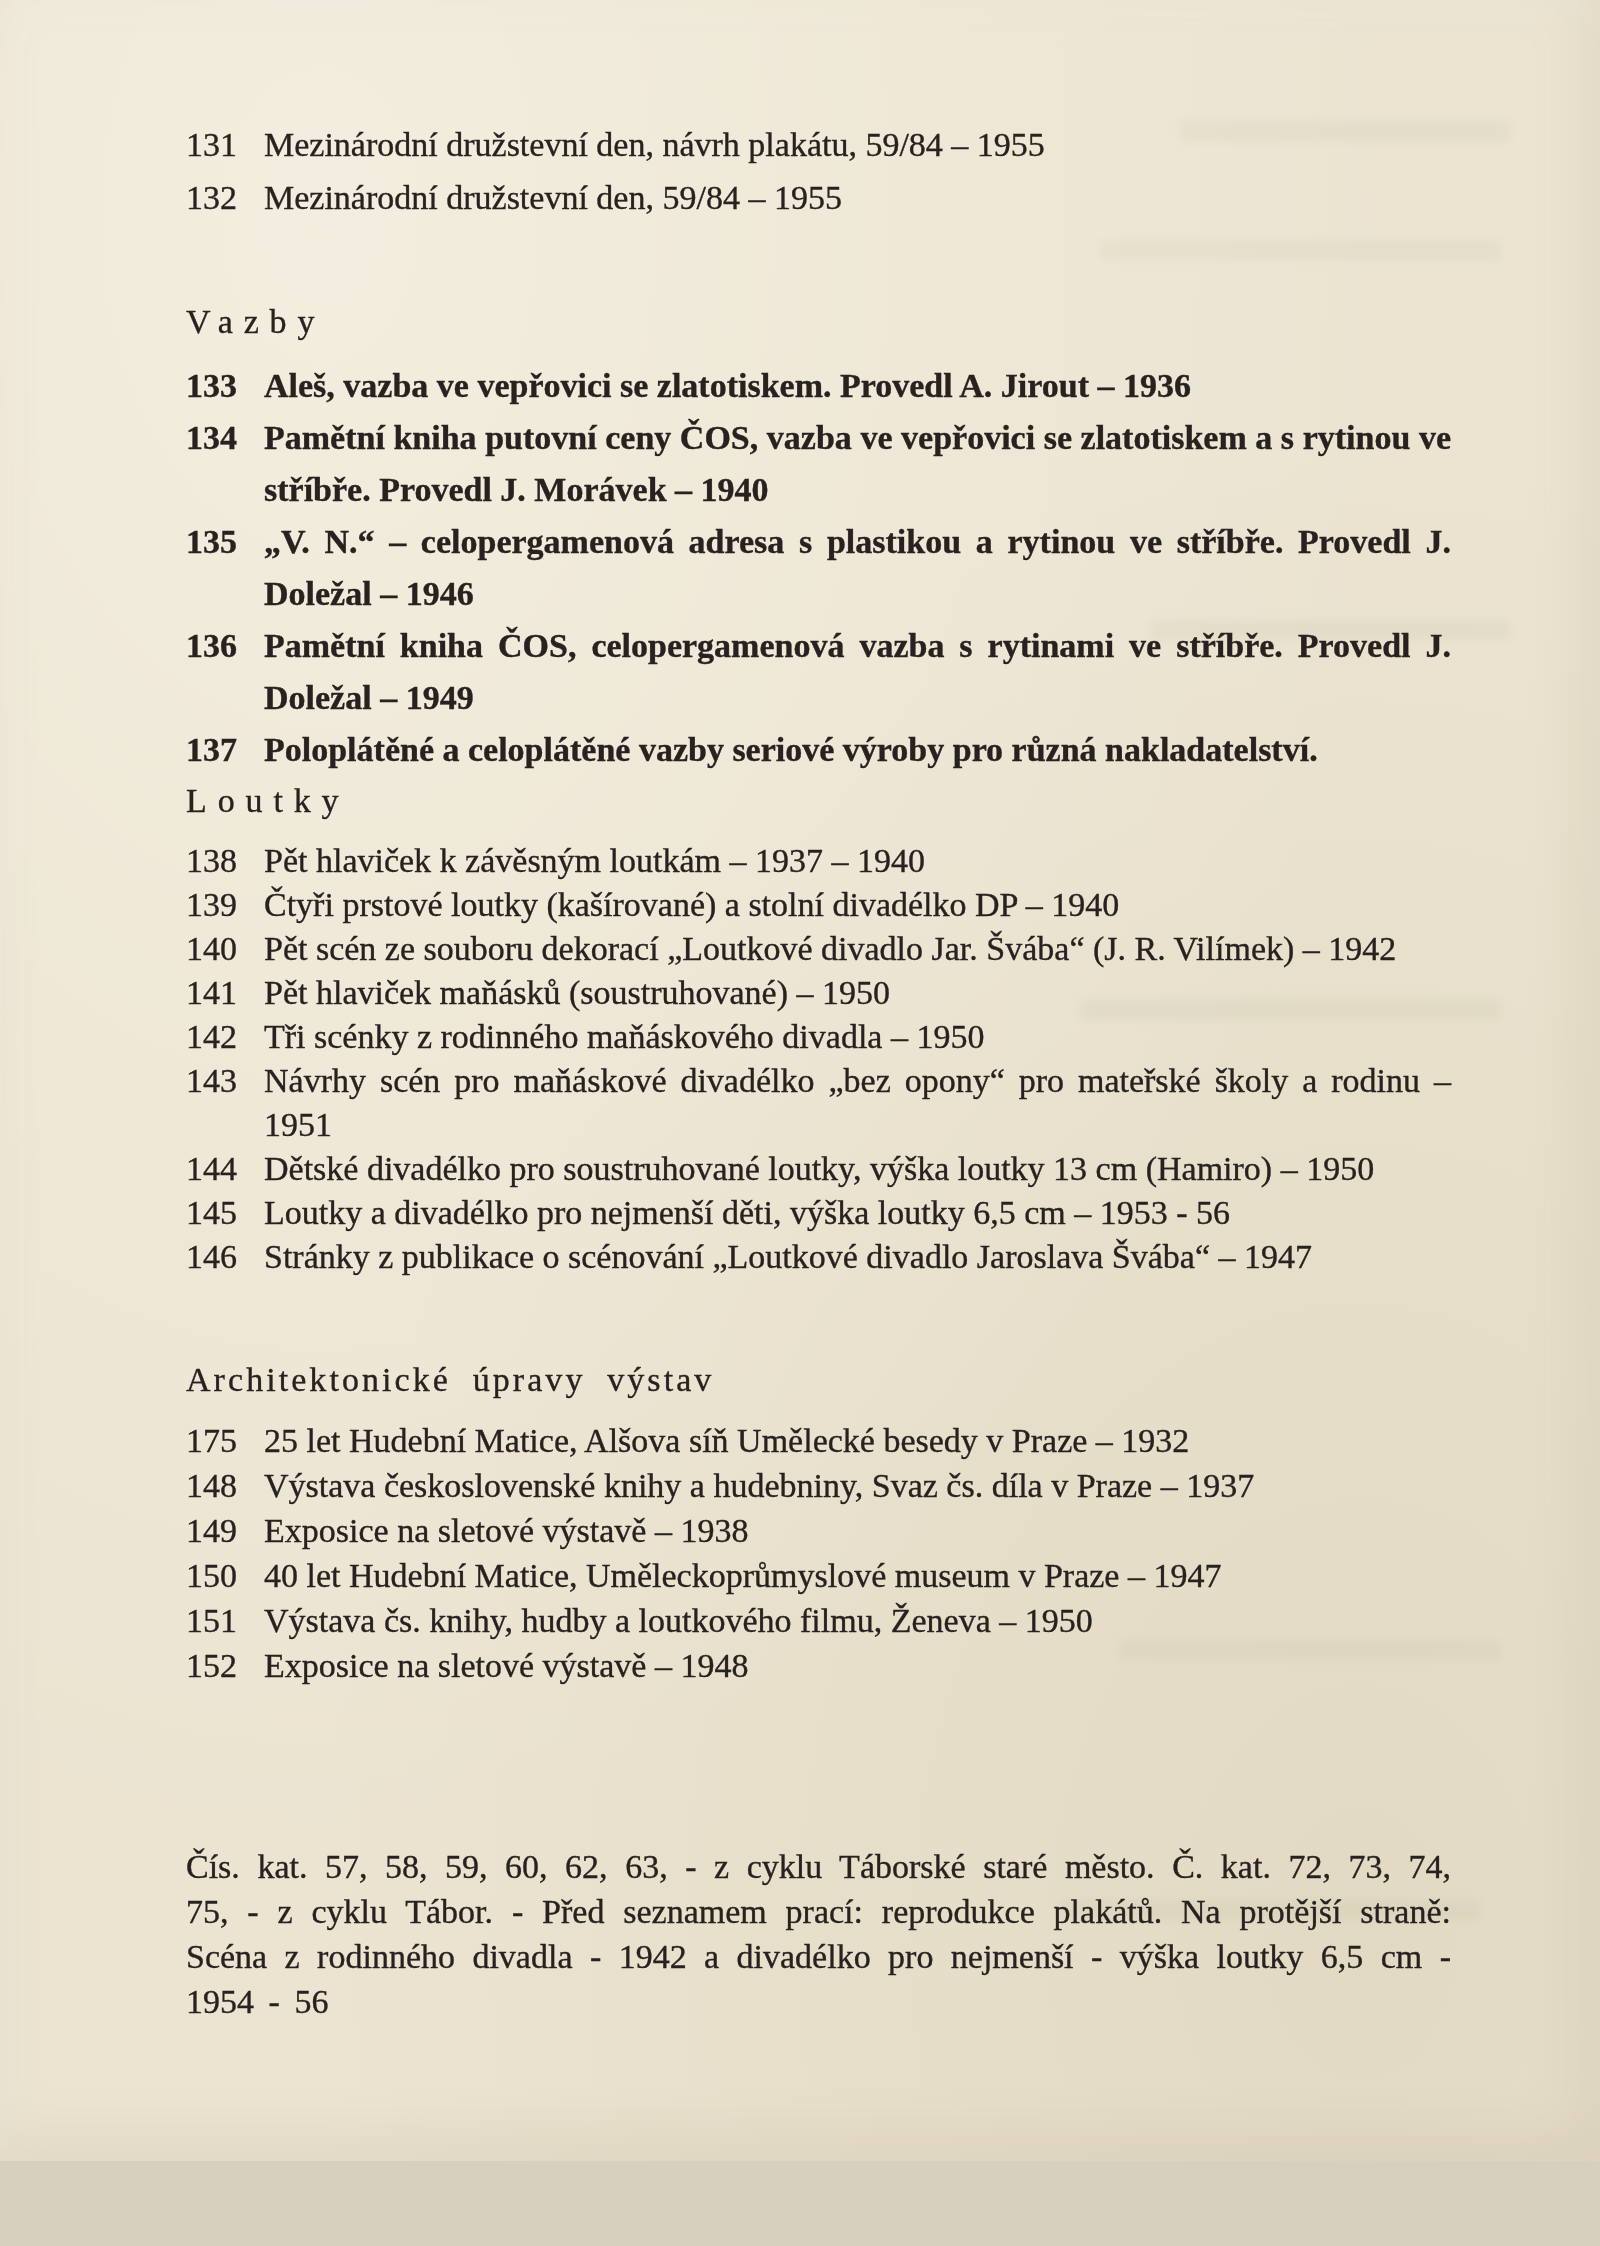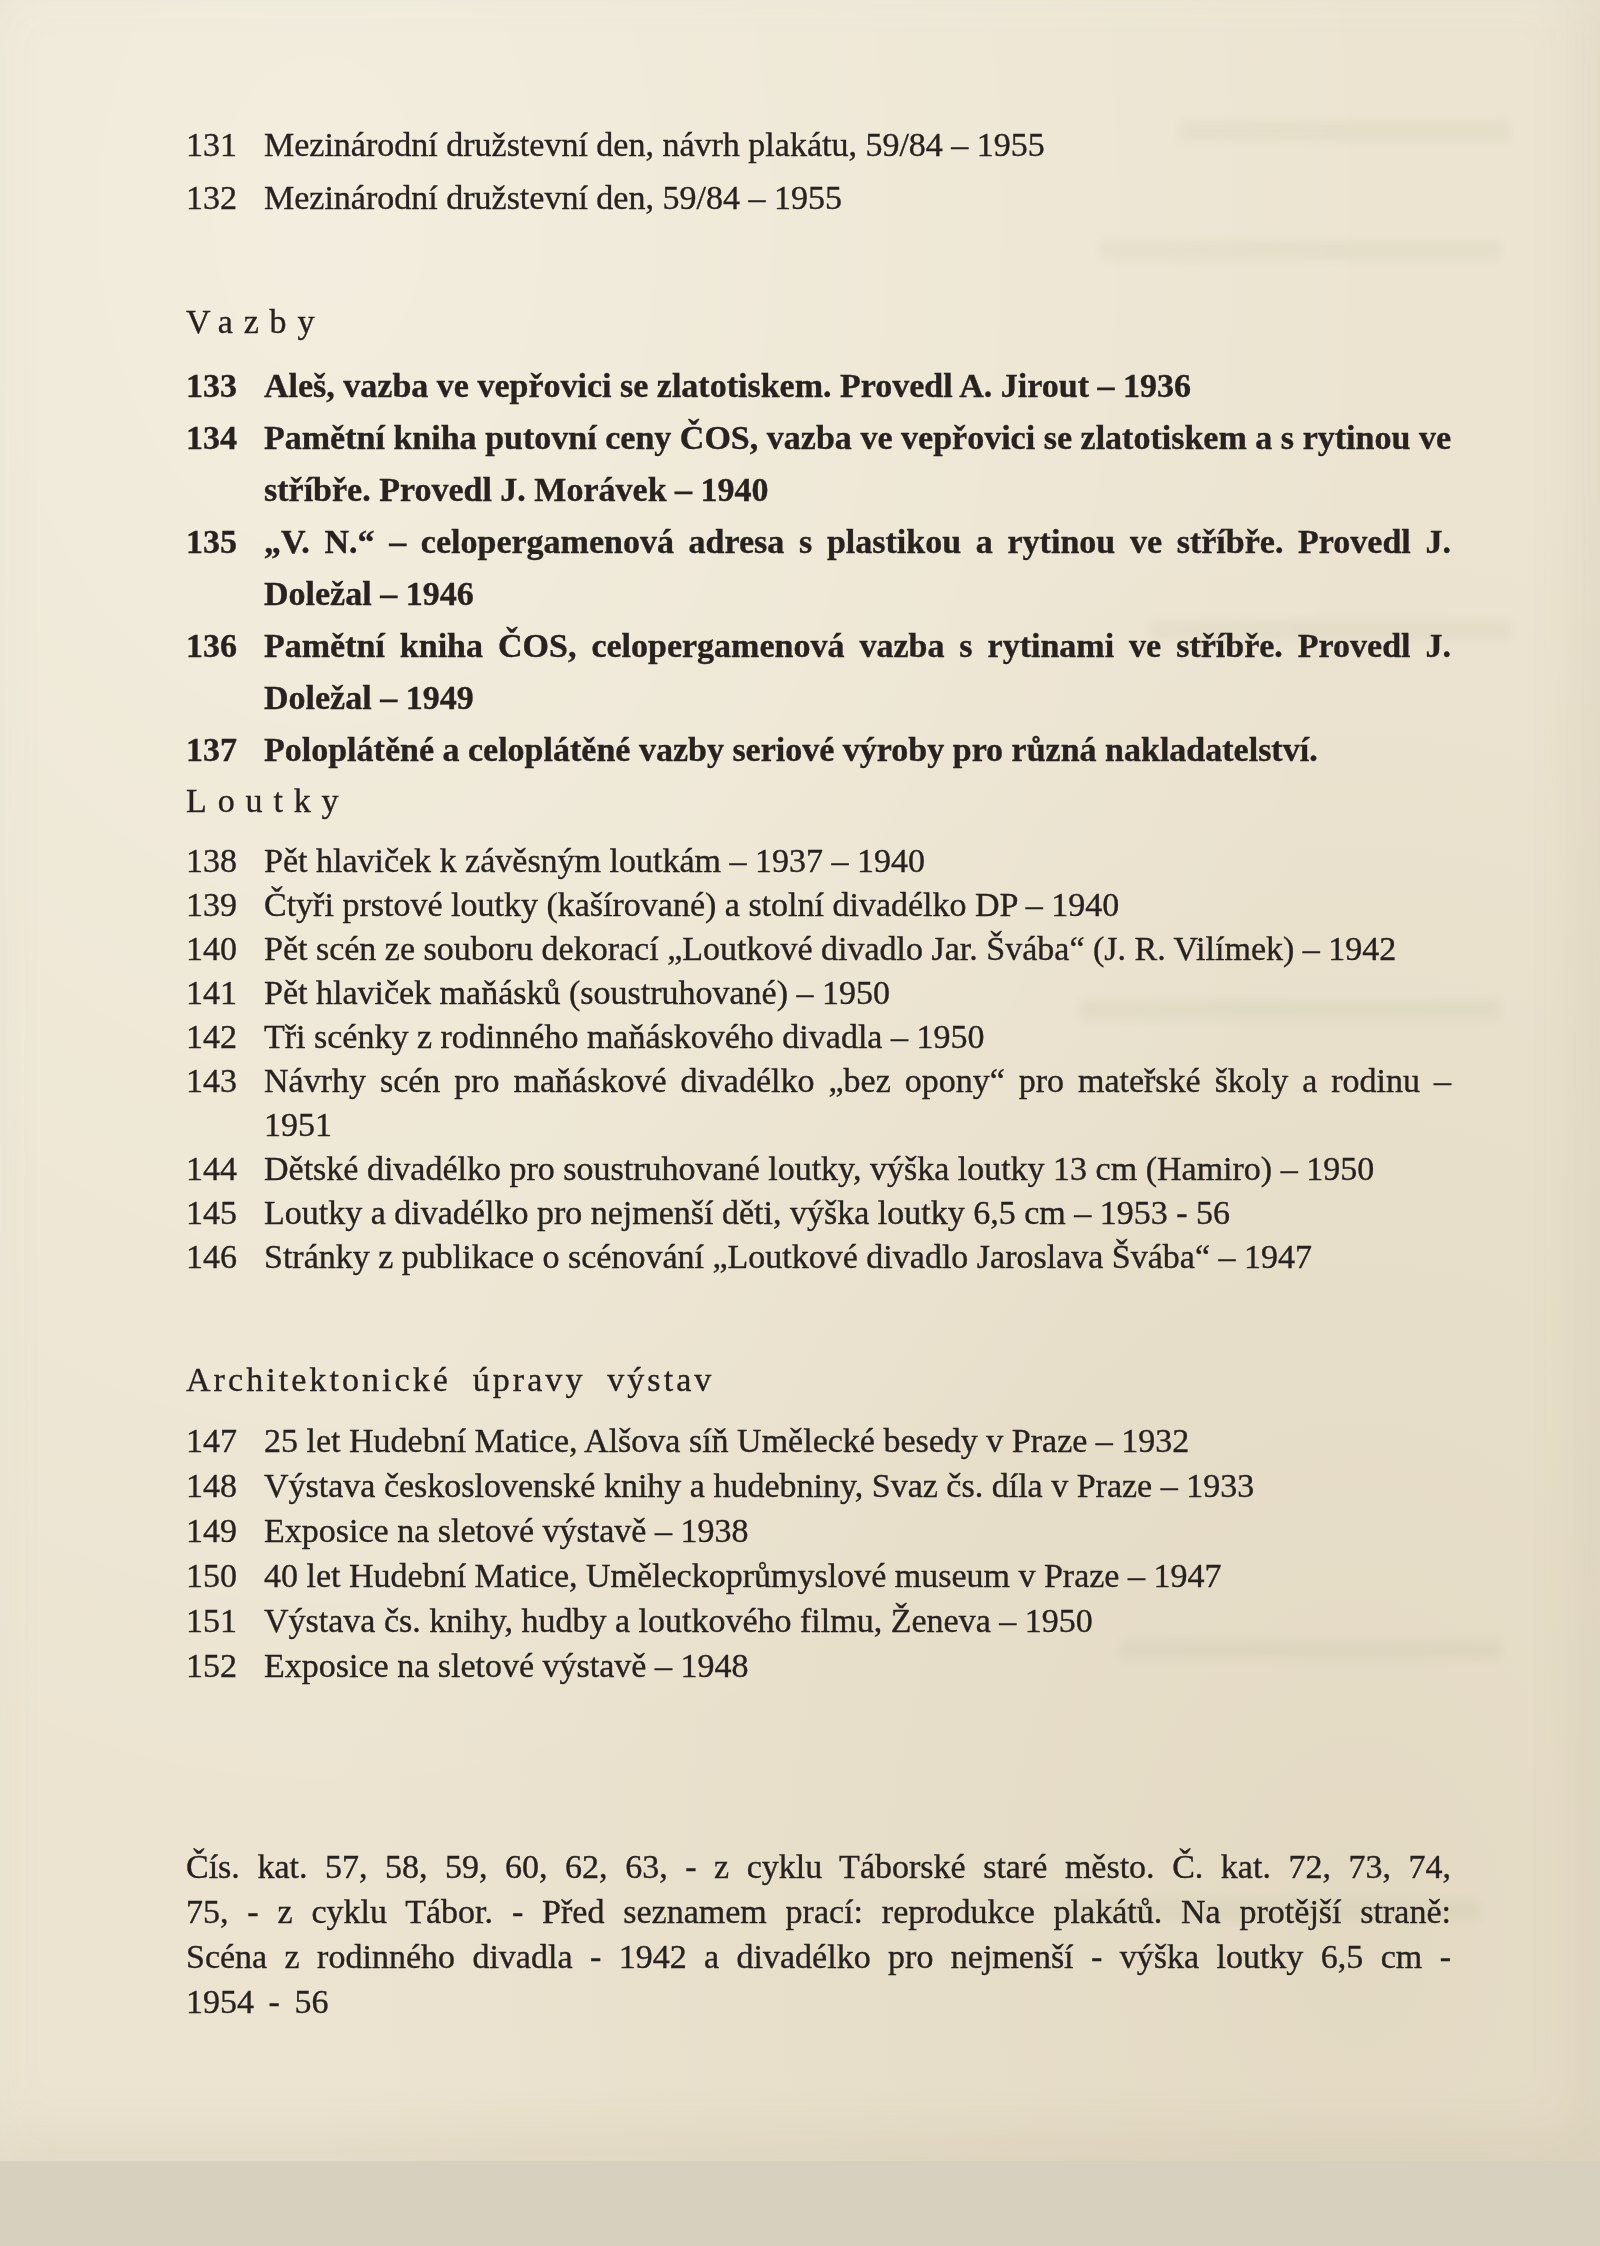--- a/index.html
+++ b/index.html
@@ -134,26 +134,26 @@
           <span class="num">146</span>
           <span class="txt">Stránky z publikace o scénování „Loutkové divadlo Jaroslava Švába“ – 1947</span>
         </div>
       </div>
   </section>
 
   <section class="blk sec sec-arch">
     <h2 class="sec-h narrow">Architektonické úpravy výstav</h2>
     <div class="items">
         <div class="itm">
-          <span class="num">147</span>
+          <span class="num">175</span>
           <span class="txt">25 let Hudební Matice, Alšova síň Umělecké besedy v Praze – 1932</span>
         </div>
         <div class="itm">
           <span class="num">148</span>
-          <span class="txt">Výstava československé knihy a hudebniny, Svaz čs. díla v Praze – 1933</span>
+          <span class="txt">Výstava československé knihy a hudebniny, Svaz čs. díla v Praze – 1937</span>
         </div>
         <div class="itm">
           <span class="num">149</span>
           <span class="txt">Exposice na sletové výstavě – 1938</span>
         </div>
         <div class="itm">
           <span class="num">150</span>
           <span class="txt">40 let Hudební Matice, Uměleckoprůmyslové museum v Praze – 1947</span>
         </div>
         <div class="itm">

